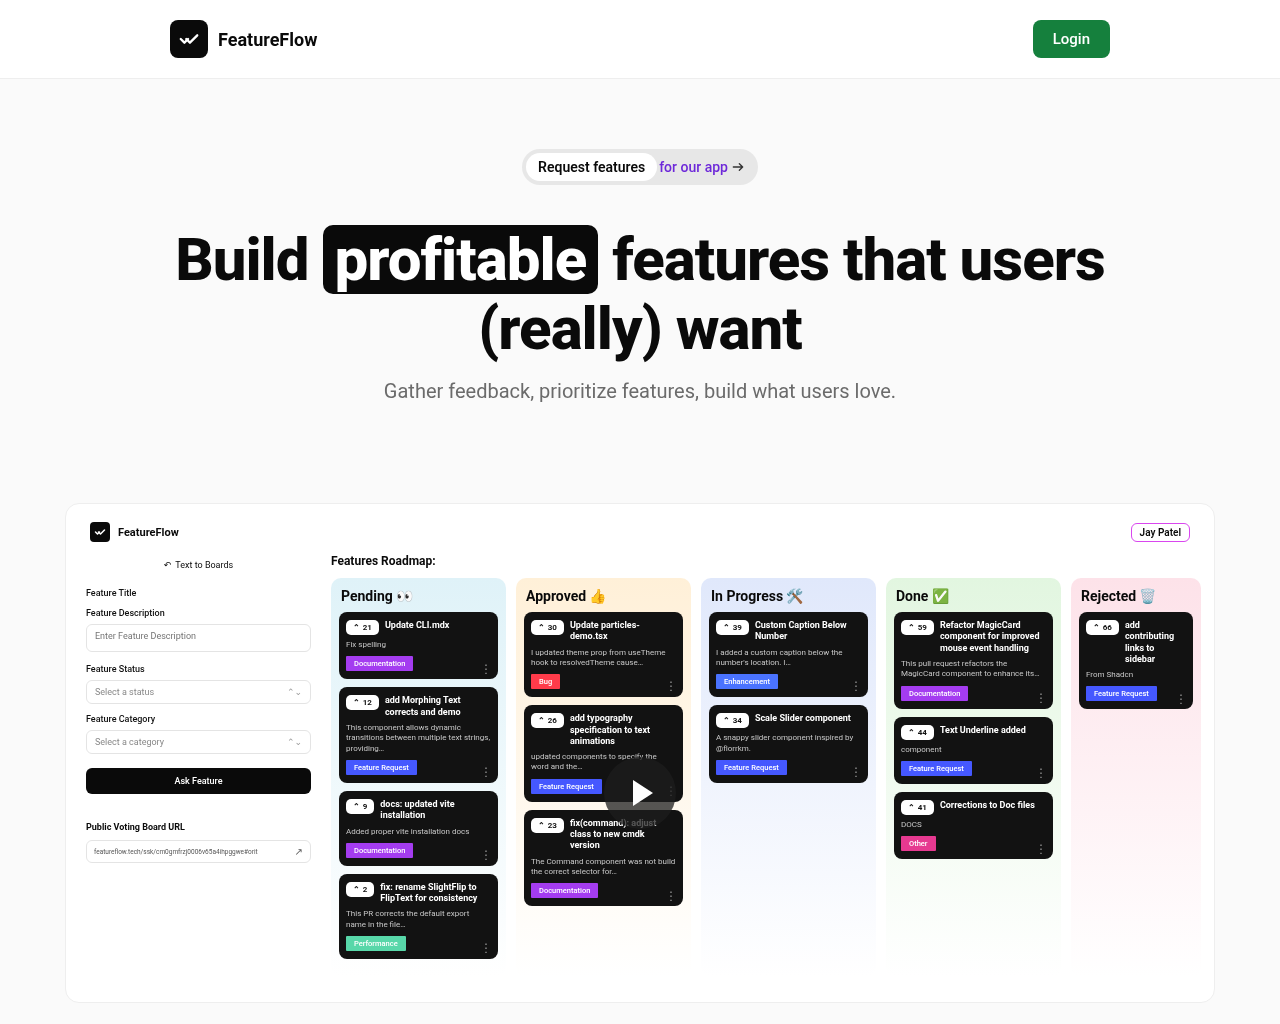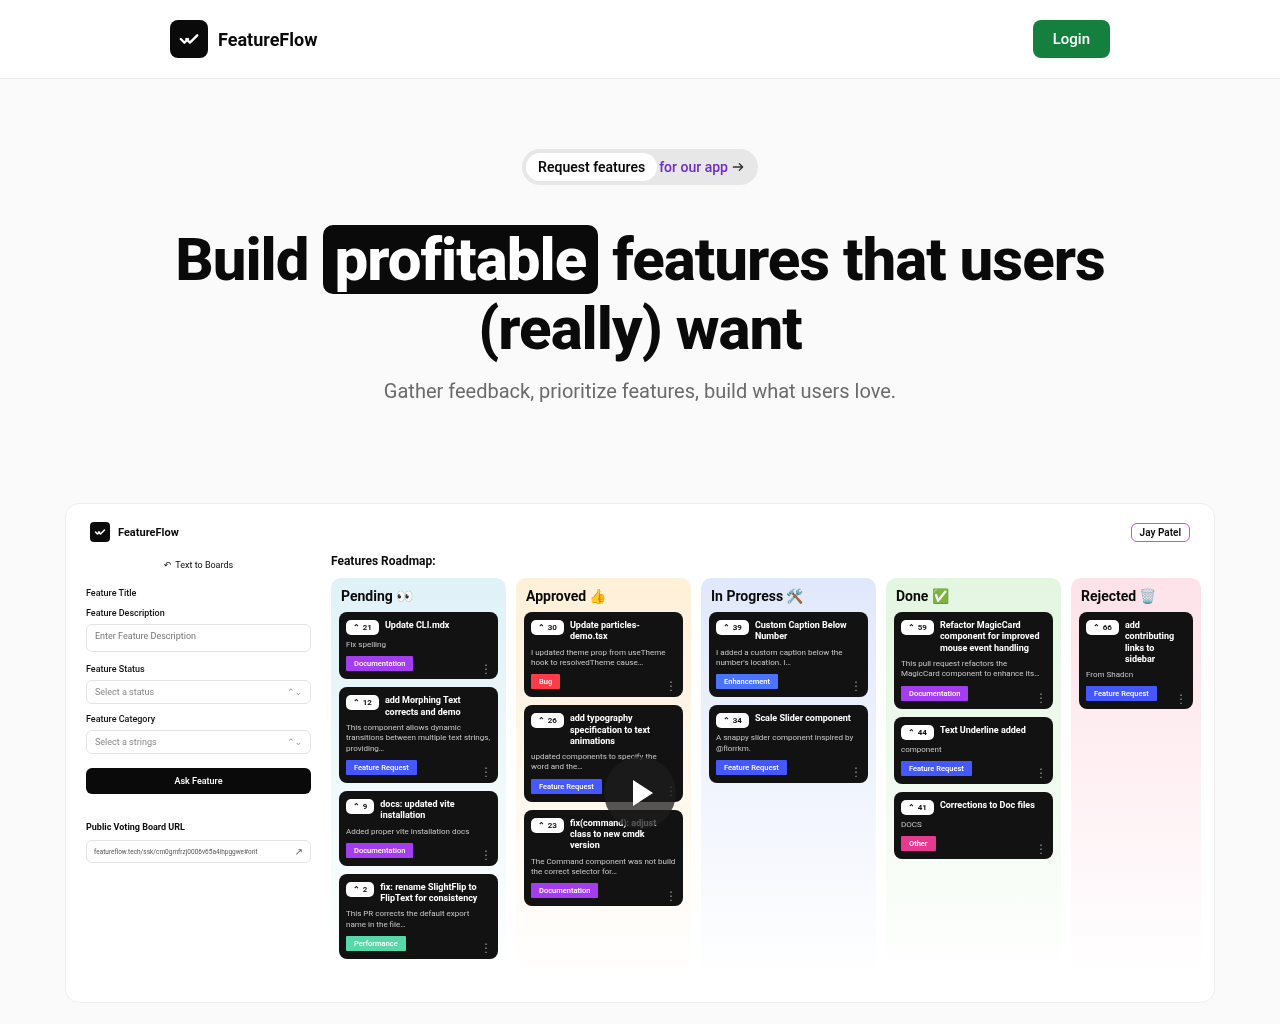--- a/index.html
+++ b/index.html
@@ -130,21 +130,21 @@
       <div class="form-group">
         <label class="form-label">Feature Status</label>
         <div class="form-select">
           <span>Select a status</span>
           <span class="updown">⌃⌄</span>
         </div>
       </div>
       <div class="form-group">
         <label class="form-label">Feature Category</label>
         <div class="form-select">
-          <span>Select a strings</span>
+          <span>Select a category</span>
           <span class="updown">⌃⌄</span>
         </div>
       </div>
       <button class="ask-btn">Ask Feature</button>
 
       <div class="url-label">Public Voting Board URL</div>
       <div class="url-box">
         <span>featureflow.tech/ssk/cm0gmfrzj0006v65a4ihpggwe#orit</span>
         <span style="font-size:10px;">↗</span>
       </div>

